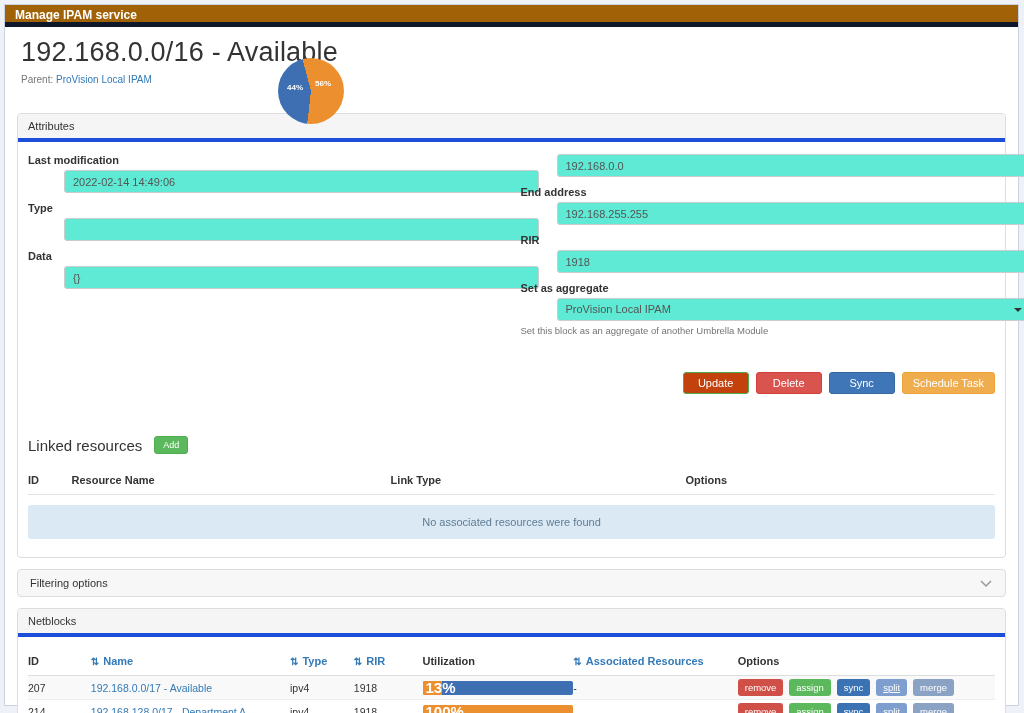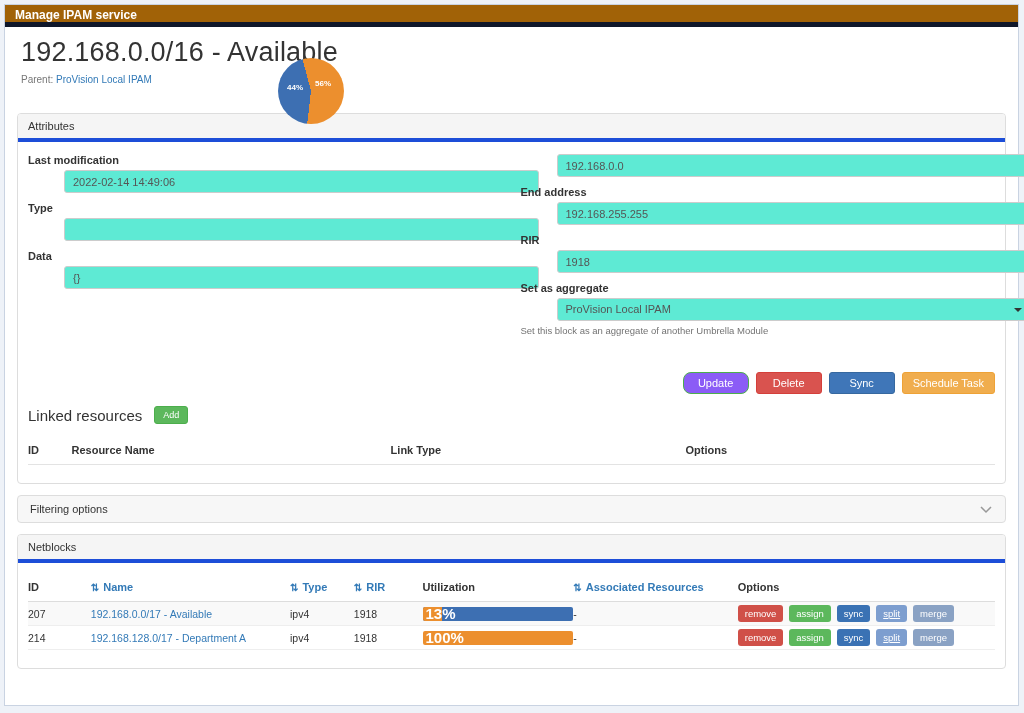--- a/index.html
+++ b/index.html
@@ -77,26 +77,26 @@
     border-top: 4px solid #333;
   }
   .help-text { margin-top: 4px; font-size: 9.5px; color: #737373; }
   
   .actions { display: flex; justify-content: flex-end; gap: 7px; margin-top: 27px; }
   .btn {
     border: 1px solid transparent; border-radius: 3px;
     color: #fff; font-size: 11px; font-family: "Liberation Sans", sans-serif;
     padding: 4px 10px; min-width: 66px; text-align: center; cursor: pointer;
   }
-  .btn-green  { background: #8b5cf6; border-color: #4cae4c; border-radius: 8px; }
+  .btn-green  { background: #c2410c; border-color: #4cae4c; }
   .btn-red    { background: #d9534f; border-color: #d43f3a; }
   .btn-blue   { background: #3f76b8; border-color: #36689f; }
   .btn-orange { background: #f0ad4e; border-color: #eea236; }
   
-  .lr-head { margin-top: 12px; display: flex; align-items: center; gap: 12px; }
+  .lr-head { margin-top: 42px; display: flex; align-items: center; gap: 12px; }
   .lr-title { font-size: 15px; color: #333; }
   .btn-xs {
     background: #5cb85c; border: 1px solid #4cae4c; border-radius: 3px;
     color: #fff; font-size: 9px; padding: 3px 8px; cursor: pointer;
     font-family: "Liberation Sans", sans-serif;
   }
   table { width: 100%; border-collapse: collapse; }
   .lr-table { margin-top: 14px; }
   .lr-table th {
     text-align: left; font-size: 11px; color: #333;
@@ -233,20 +233,21 @@
           </colgroup>
         <thead>
           <tr>
             <th>ID</th>
             <th>Resource Name</th>
             <th>Link Type</th>
             <th>Options</th>
           </tr>
         </thead>
       </table>
+      <div class="alert-info">No associated resources were found</div>
     </div>
   </div>
 
   <div class="filter-bar">
     <span>Filtering options</span>
     <svg width="14" height="9" viewBox="0 0 14 9">
       <polyline class="chevron" points="2,2 7,7 12,2"></polyline>
     </svg>
   </div>
 

